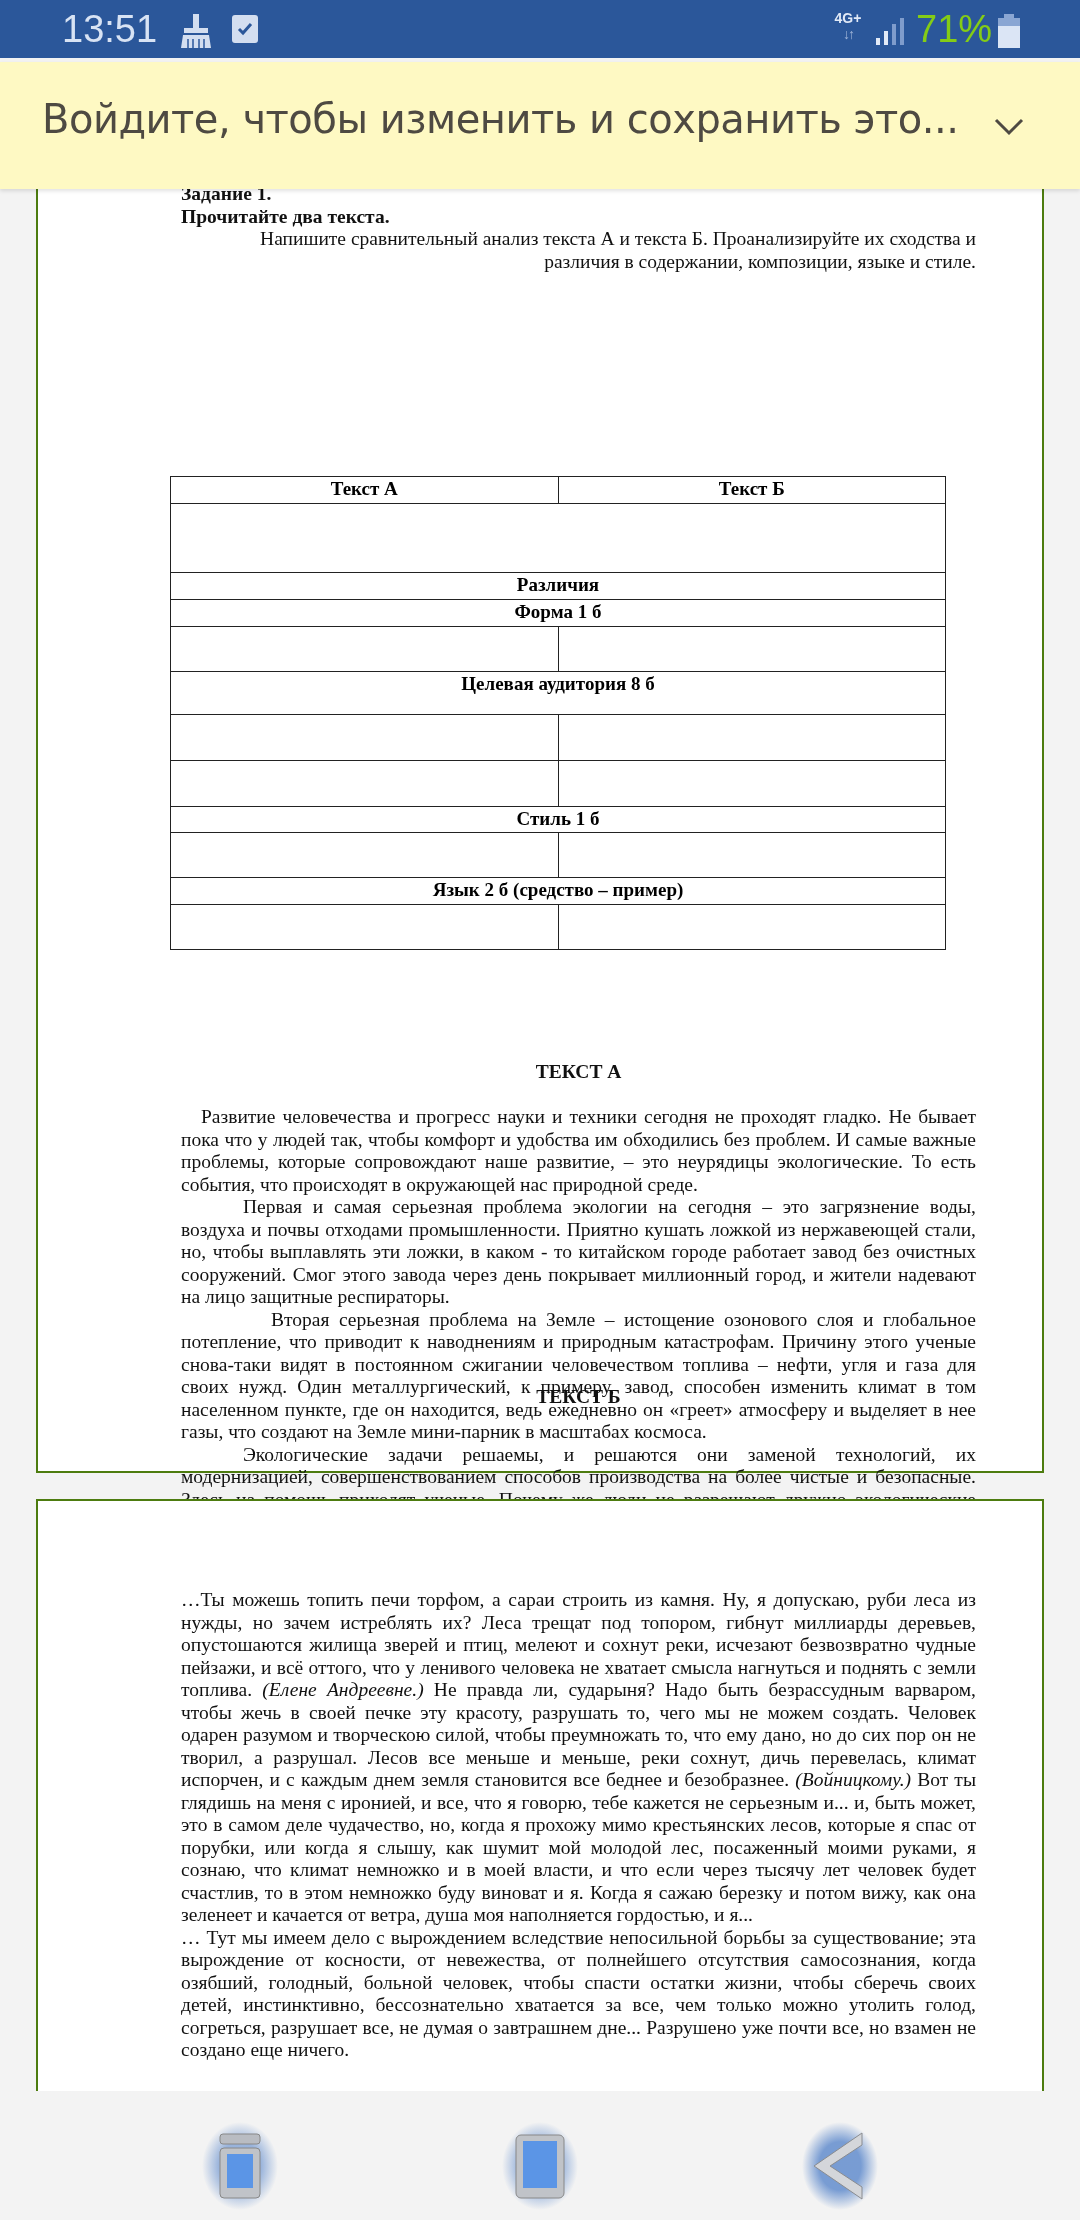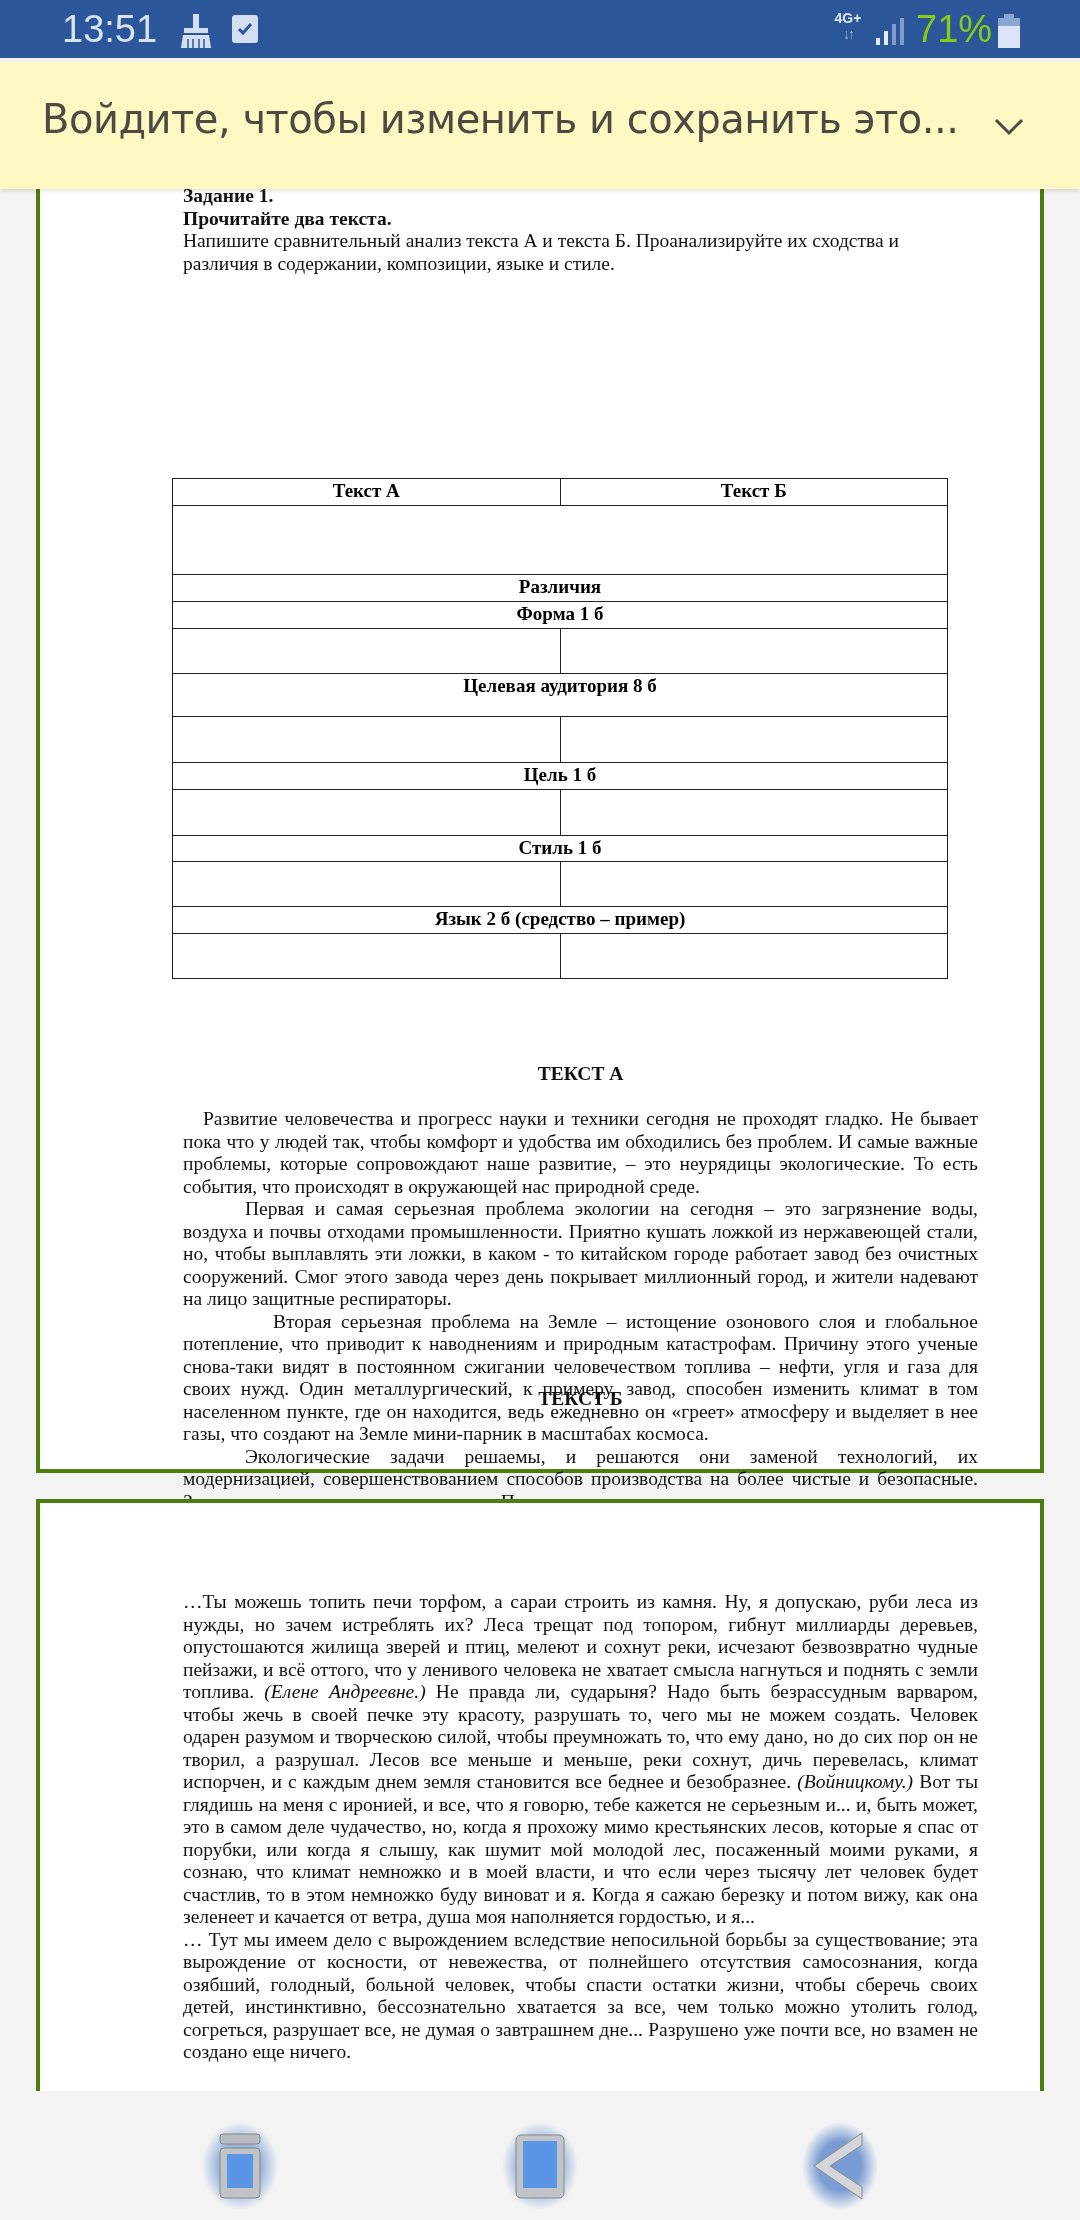--- a/index.html
+++ b/index.html
@@ -19,28 +19,28 @@
   .battery-pct { position: absolute; left: 916px; top: 8px; font-size: 38px; color: #84cc16; }
   .battery { left: 998px; top: 14px; width: 22px; height: 34px; }
 
   
   .banner { position: absolute; left: 0; top: 62px; width: 1080px; height: 127px; background: #fef9c3; box-shadow: 0 2px 4px rgba(0,0,0,0.12); z-index: 5; }
   .banner-text { position: absolute; left: 42px; top: 34px; font-family: "DejaVu Sans", sans-serif; font-size: 40px; color: #4e4a42; letter-spacing: -0.5px; }
   .banner-chevron { position: absolute; left: 992px; top: 50px; width: 34px; height: 28px; cursor: pointer; }
 
   
   .viewport { position: absolute; left: 0; top: 189px; width: 1080px; height: 1902px; overflow: hidden; background: #f3f3f3; }
-  .page { position: absolute; left: 36px; width: 1008px; background: #fff; border: 4px solid #4d7c0f; }
+  .page { position: absolute; left: 36px; width: 1008px; background: #fff; border: 2px solid #4d7c0f; }
   .page1 { top: -130px; height: 1414px; }
   .page2 { top: 1310px; height: 700px; }
   .doc { position: absolute; left: 143px; width: 795px; color: #111; font-size: 19.5px; line-height: 22.5px; }
 
   .task-num { font-weight: bold; }
   .task-title { font-weight: bold; }
-  .intro { text-align: left; }
+  .intro { text-align: right; }
 
   table.compare { position: absolute; left: 132px; width: 776px; border-collapse: collapse; font-size: 19px; }
   table.compare td { border: 1.5px solid #222; text-align: center; font-weight: bold; vertical-align: top; padding-top: 1px; }
 
   .heading { position: absolute; left: 143px; width: 795px; text-align: center; font-weight: bold; font-size: 19.5px; color: #111; }
   .para { text-align: justify; text-align-last: left; }
   .indent-s { text-indent: 20px; }
   .indent-l { text-indent: 62px; }
   .indent-xl { text-indent: 90px; }
   .italic { font-style: italic; }
@@ -128,23 +128,20 @@
       <tr style="height:45px;">
         <td></td>
         <td></td>
       </tr>
       <tr style="height:43px;">
         <td colspan="2">Целевая аудитория 8 б</td>
       </tr>
       <tr style="height:46px;">
         <td></td>
         <td></td>
-      </tr>
-      <tr style="height:27px;">
-        <td colspan="2">Цель 1 б</td>
       </tr>
       <tr style="height:46px;">
         <td></td>
         <td></td>
       </tr>
       <tr style="height:26px;">
         <td colspan="2">Стиль  1 б</td>
       </tr>
       <tr style="height:45px;">
         <td></td>

